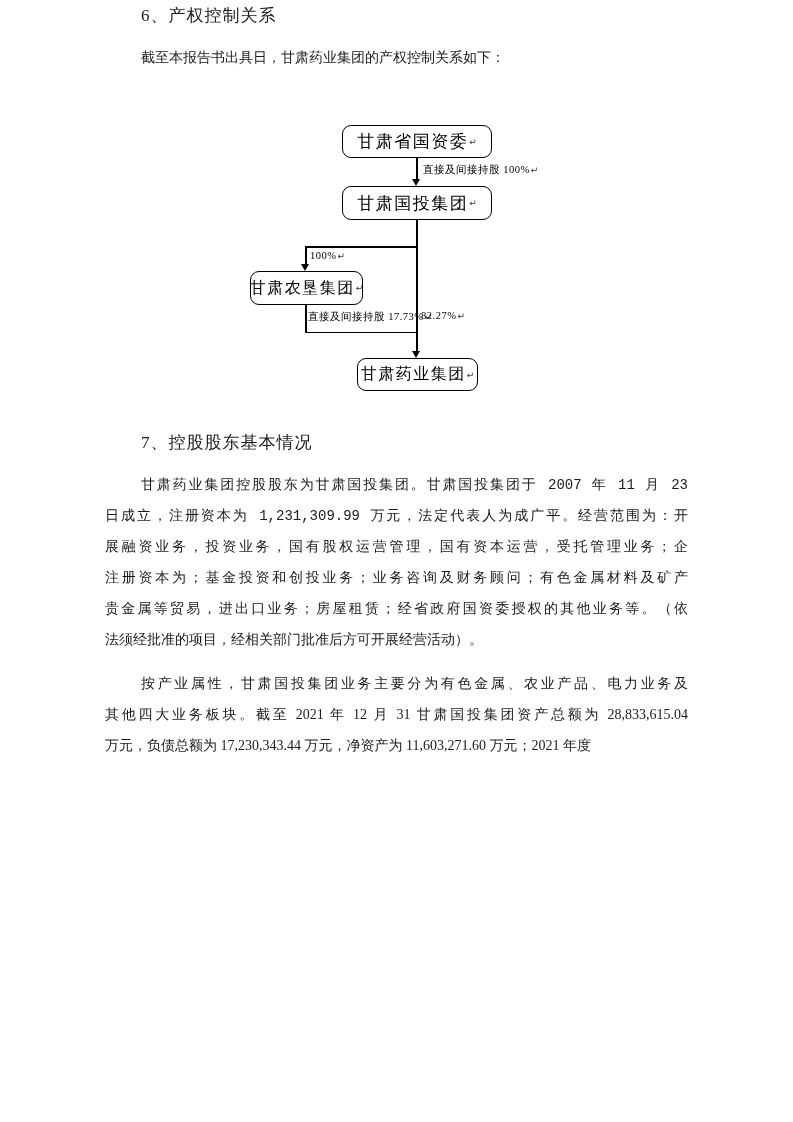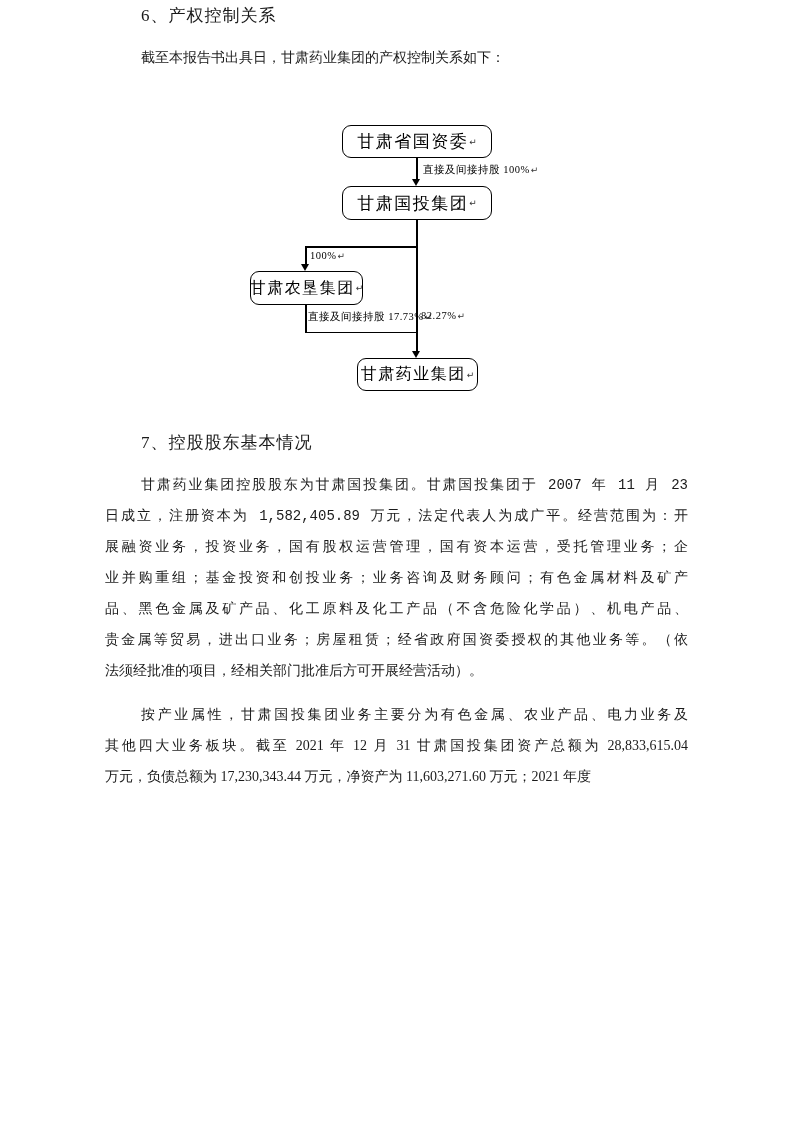--- a/index.html
+++ b/index.html
@@ -82,24 +82,23 @@
       <div class="obox sm" style="left:252px;top:245px;width:121px;height:33px;">
           <span>甘肃药业集团</span>
           <span class="ret">↵</span>
         </div>
     </div>
 
     <div class="heading h7">7、控股股东基本情况</div>
 
     <div class="para pA">
         <div class="line">甘肃药业集团控股股东为甘肃国投集团。甘肃国投集团于 2007 年 11 月 23</div>
-        <div class="line">日成立，注册资本为 1,582,405.89 万元，法定代表人为成广平。经营范围为：开</div>
+        <div class="line">日成立，注册资本为 1,231,309.99 万元，法定代表人为成广平。经营范围为：开</div>
         <div class="line">展融资业务，投资业务，国有股权运营管理，国有资本运营，受托管理业务；企</div>
-        <div class="line">业并购重组；基金投资和创投业务；业务咨询及财务顾问；有色金属材料及矿产</div>
-        <div class="line">品、黑色金属及矿产品、化工原料及化工产品（不含危险化学品）、机电产品、</div>
+        <div class="line">注册资本为；基金投资和创投业务；业务咨询及财务顾问；有色金属材料及矿产</div>
         <div class="line">贵金属等贸易，进出口业务；房屋租赁；经省政府国资委授权的其他业务等。（依</div>
         <div class="line">法须经批准的项目，经相关部门批准后方可开展经营活动）。</div>
       </div>
 
     <div class="para pB">
         <div class="line">按产业属性，甘肃国投集团业务主要分为有色金属、农业产品、电力业务及</div>
         <div class="line">其他四大业务板块。截至 2021 年 12 月 31 甘肃国投集团资产总额为 28,833,615.04</div>
         <div class="line">万元，负债总额为 17,230,343.44 万元，净资产为 11,603,271.60 万元；2021 年度</div>
       </div>
 

